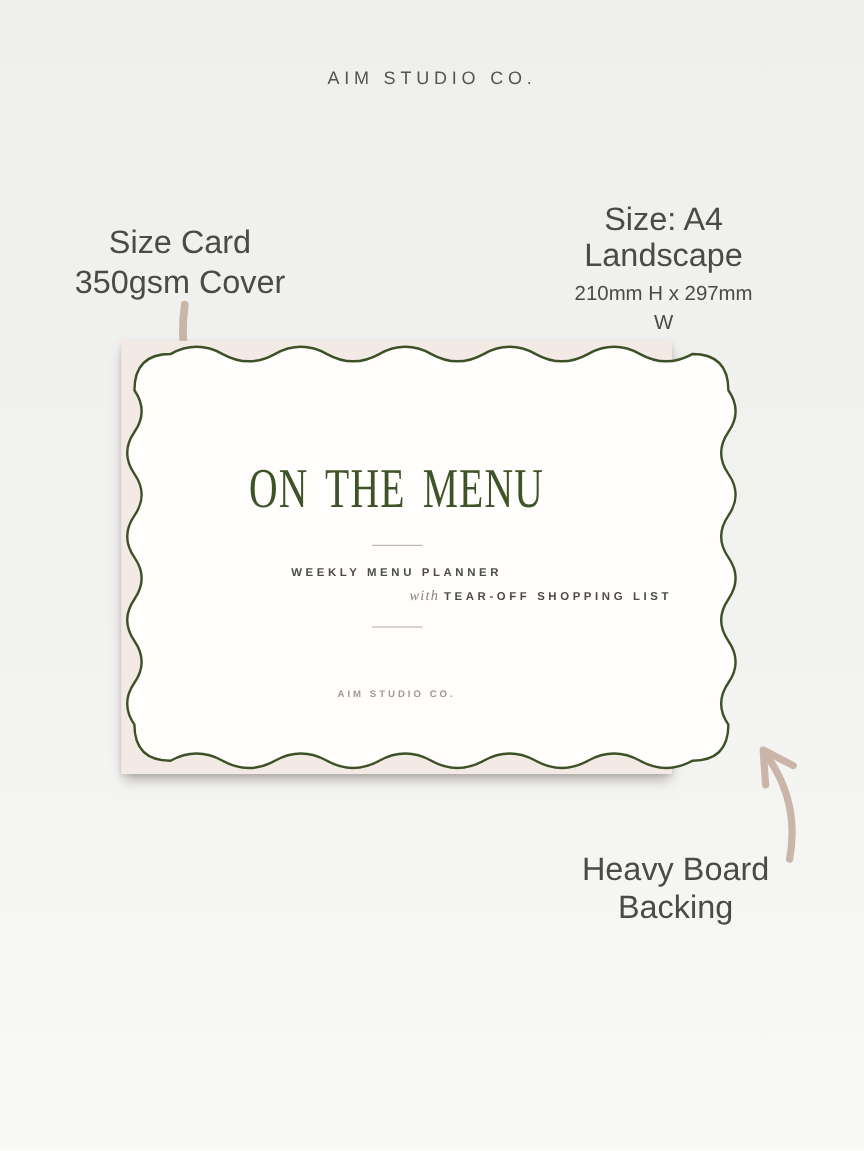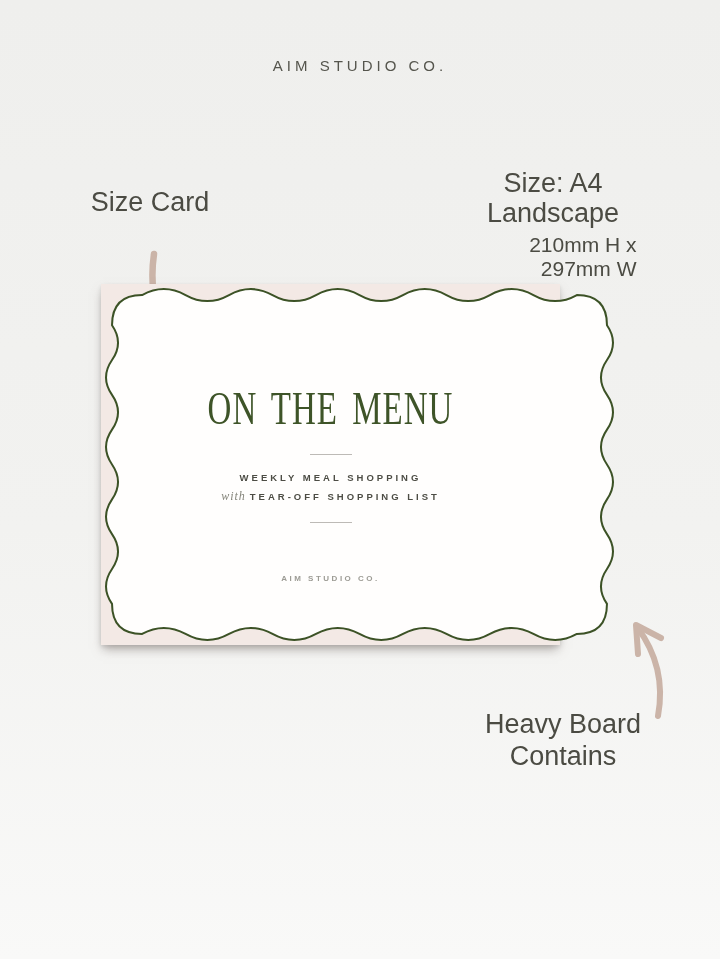--- a/index.html
+++ b/index.html
@@ -17,21 +17,21 @@
     position:absolute; top:57px; left:0; right:0;
     text-align:center; font-size:15px; letter-spacing:4px;
     color:#55554d; font-weight:400;
   }
 
   
   .note { position:absolute; transform:translateX(-50%); text-align:center; color:#4b4b43; }
   .note-material { left:150px; top:186px; font-size:27px; line-height:33px; }
   .note-size     { left:553px; top:168px; }
   .note-size .size-title { font-size:27px; line-height:30px; }
-  .note-size .size-dims  { font-size:21px; line-height:24px; margin-top:5px;text-align:right; }
+  .note-size .size-dims  { font-size:17px; line-height:24px; margin-top:5px; }
   .note-contents { left:160px; top:684px; font-size:27px; line-height:38px; }
   .note-backing  { left:563px; top:708px; font-size:27px; line-height:32px;text-align:center; }
 
   
   .arrow { position:absolute; overflow:visible; }
   .arrow path { fill:none; stroke-linecap:round; stroke-linejoin:round; }
   .arrow-left  { left:138px; top:250px; width:62px; height:100px; }
   .arrow-right { left:620px; top:612px; width:50px; height:108px; }
 
   
@@ -53,72 +53,73 @@
     background:#bdbab6;
   }
   .divider-top { top:170px; }
   .divider-bottom { top:238px; }
 
   .tagline1 {
     position:absolute; top:188px; left:0; right:0; text-align:center;
     font-size:9.5px; font-weight:700; letter-spacing:3px; color:#4d4d45;
   }
   .tagline2 {
-    position:absolute; top:205px; left:0; right:0; text-align:center;
+    position:absolute; top:205px; left:0; right:0; text-align:right;
     font-size:9.5px; font-weight:700; letter-spacing:3px; color:#4d4d45;
   }
   .tagline2 .with {
     font-family:"Liberation Serif", serif; font-style:italic; font-weight:400;
     font-size:12px; letter-spacing:1px; color:#85857b; margin-right:4px;
   }
   .card-brand {
     position:absolute; top:290px; left:0; right:0; text-align:center;
     font-size:8px; font-weight:700; letter-spacing:2.5px; color:#9c9b94;
   }
 </style>
 </head>
 <body>
 
 <div class="stage">
 
   <div class="brand-header">AIM STUDIO CO.</div>
 
   <div class="note note-material">
     <div>Size Card</div>
+    <div>350gsm Cover</div>
   </div>
 
   <div class="note note-size">
     <div class="size-title">Size: A4 Landscape</div>
     <div class="size-dims">210mm H x 297mm W</div>
   </div>
 
   <svg class="arrow arrow-left" viewBox="0 0 62 100">
     <path d="M16,4 Q9,52 33,90" stroke-width="6.5" stroke="#cbb4a8"></path>
     <path d="M11,73 L34,92 L46,70" stroke-width="6.5" stroke="#cbb4a8"></path>
   </svg>
 
   <div class="card">
     <svg class="wavy" viewBox="0 0 516 359" preserveAspectRatio="none">
       <path fill="#fffefd" stroke-width="2" d="M41,11 q21.7,-12 43.4,0 q21.7,12 43.4,0 q21.7,-12 43.4,0 q21.7,12 43.4,0 q21.7,-12 43.4,0 q21.7,12 43.4,0 q21.7,-12 43.4,0 q21.7,12 43.4,0 q21.7,-12 43.4,0 q21.7,12 43.4,0 q30,0 30,30 q12,17.31 0,34.63 q-12,17.31 0,34.63 q12,17.31 0,34.63 q-12,17.31 0,34.63 q12,17.31 0,34.63 q-12,17.31 0,34.63 q12,17.31 0,34.63 q-12,17.31 0,34.63 q0,30 -30,30 q-21.7,12 -43.4,0 q-21.7,-12 -43.4,0 q-21.7,12 -43.4,0 q-21.7,-12 -43.4,0 q-21.7,12 -43.4,0 q-21.7,-12 -43.4,0 q-21.7,12 -43.4,0 q-21.7,-12 -43.4,0 q-21.7,12 -43.4,0 q-21.7,-12 -43.4,0 q-30,0 -30,-30 q-12,-17.31 0,-34.63 q12,-17.31 0,-34.63 q-12,-17.31 0,-34.63 q12,-17.31 0,-34.63 q-12,-17.31 0,-34.63 q12,-17.31 0,-34.63 q-12,-17.31 0,-34.63 q12,-17.31 0,-34.63 q0,-30 30,-30 Z" stroke="#3c5226"></path>
     </svg>
 
     <div class="card-title">ON THE MENU</div>
     <div class="divider divider-top"></div>
-    <div class="tagline1">WEEKLY MEAL SHOPPING</div>
+    <div class="tagline1">WEEKLY MENU PLANNER</div>
     <div class="tagline2">
       <span class="with">with</span><span>TEAR-OFF SHOPPING LIST</span>
     </div>
     <div class="divider divider-bottom"></div>
     <div class="card-brand">AIM STUDIO CO.</div>
   </div>
 
   <svg class="arrow arrow-right" viewBox="0 0 50 108">
     <path d="M38,104 Q47,55 17,15" stroke-width="6" stroke="#cbb4a8"></path>
     <path d="M18,42 L16,13 L41,26" stroke-width="6" stroke="#cbb4a8"></path>
   </svg>
 
 
   <div class="note note-backing">
     <div>Heavy Board</div>
-    <div>Contains</div>
+    <div>Backing</div>
   </div>
 
 </div>
 
 </body></html>

